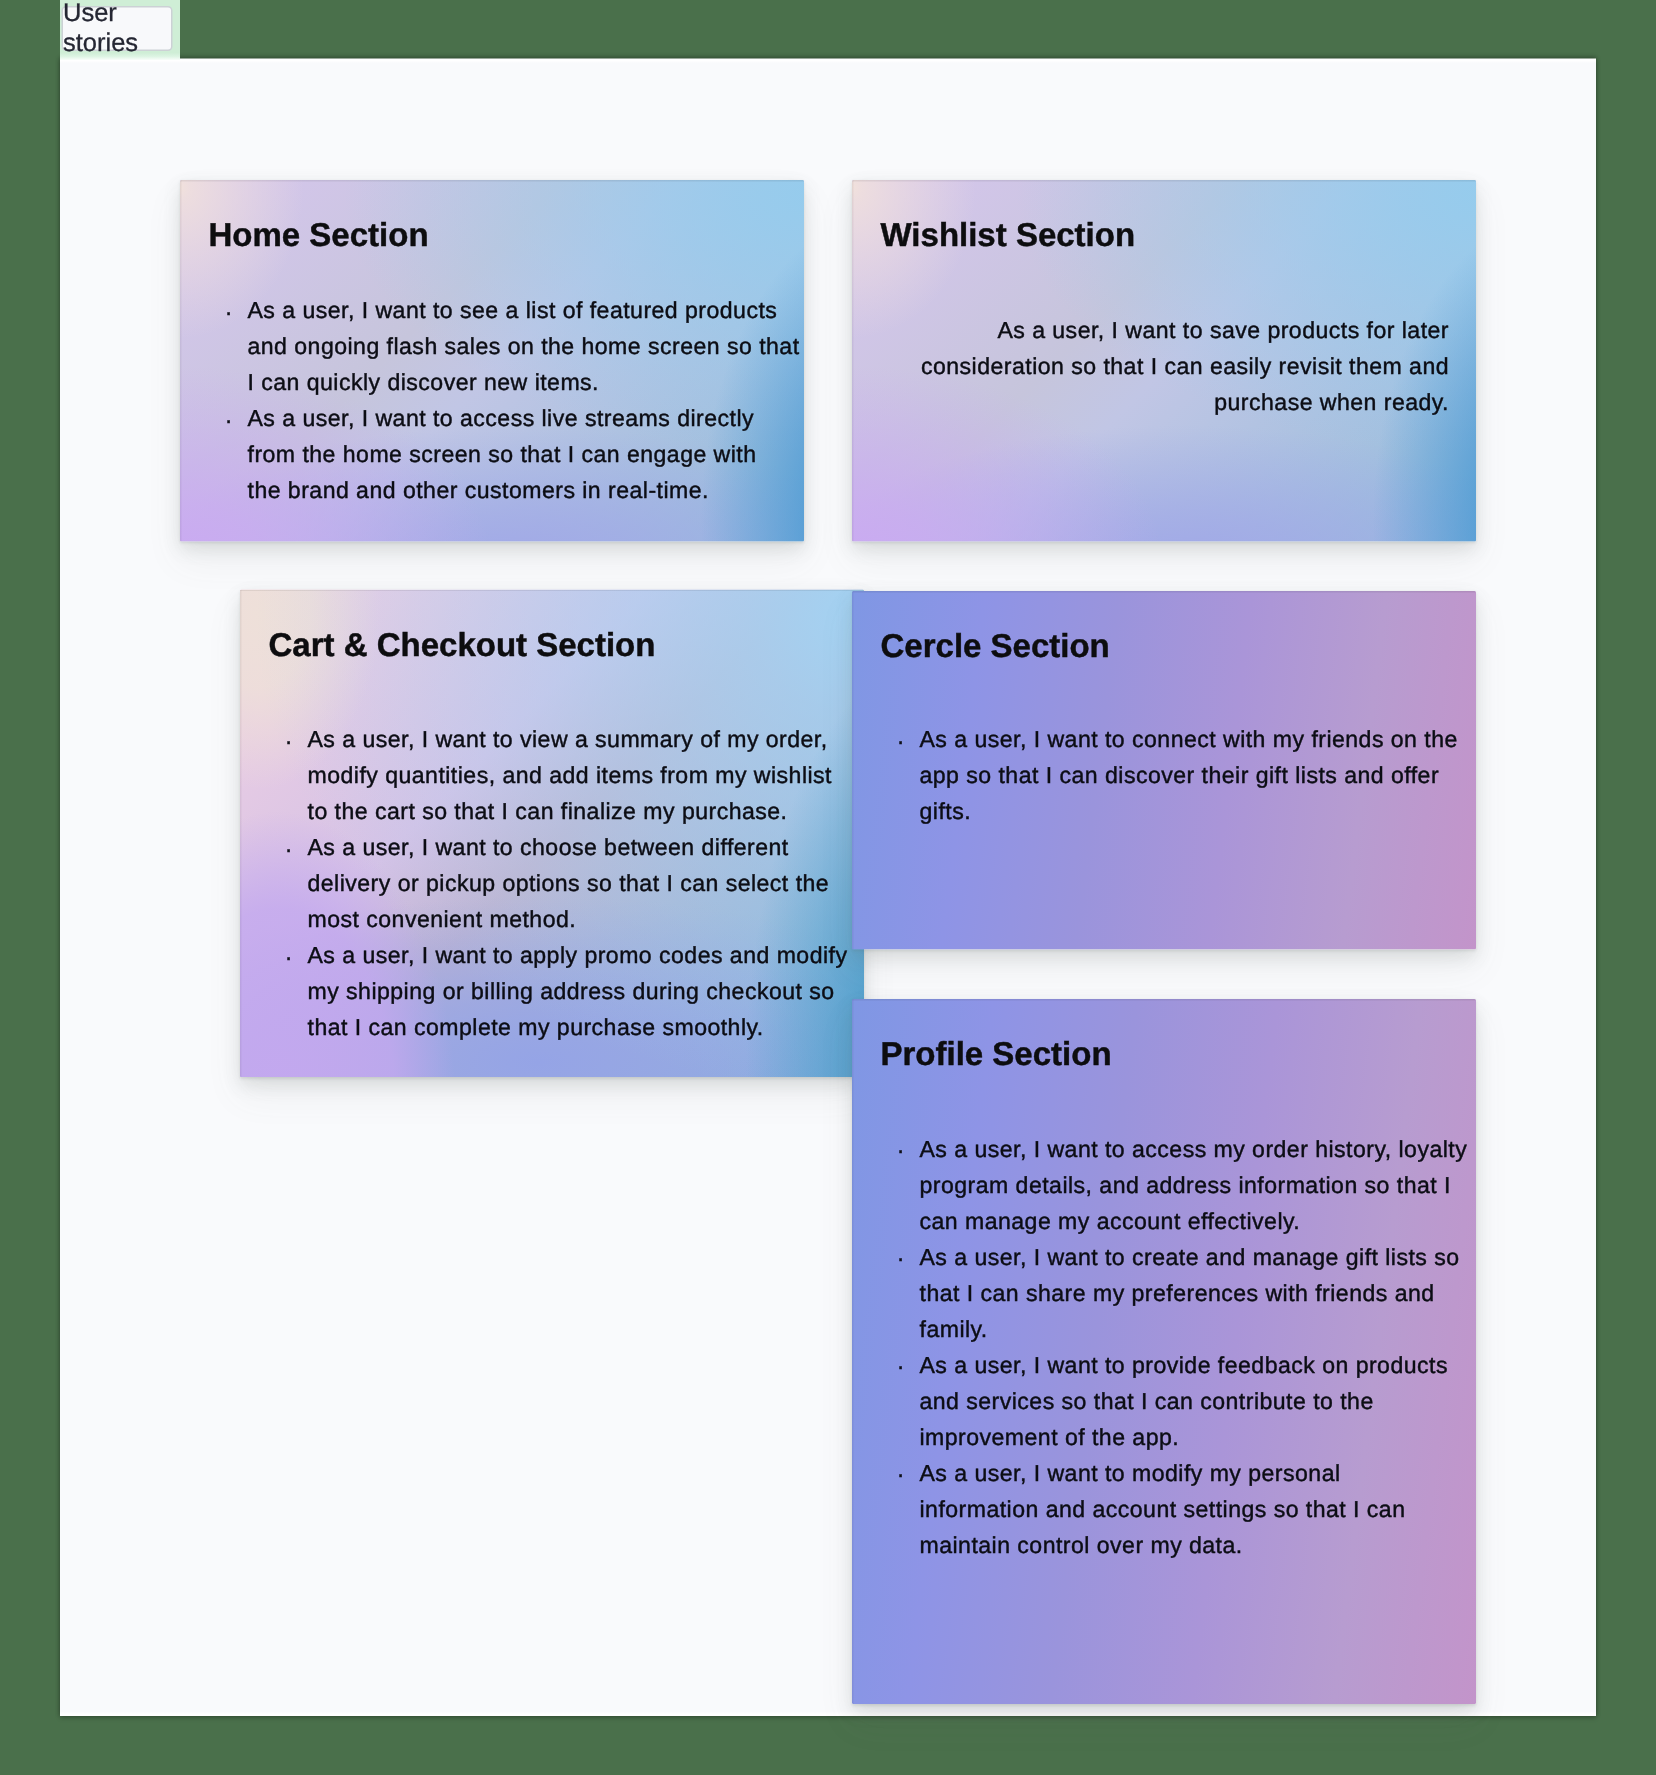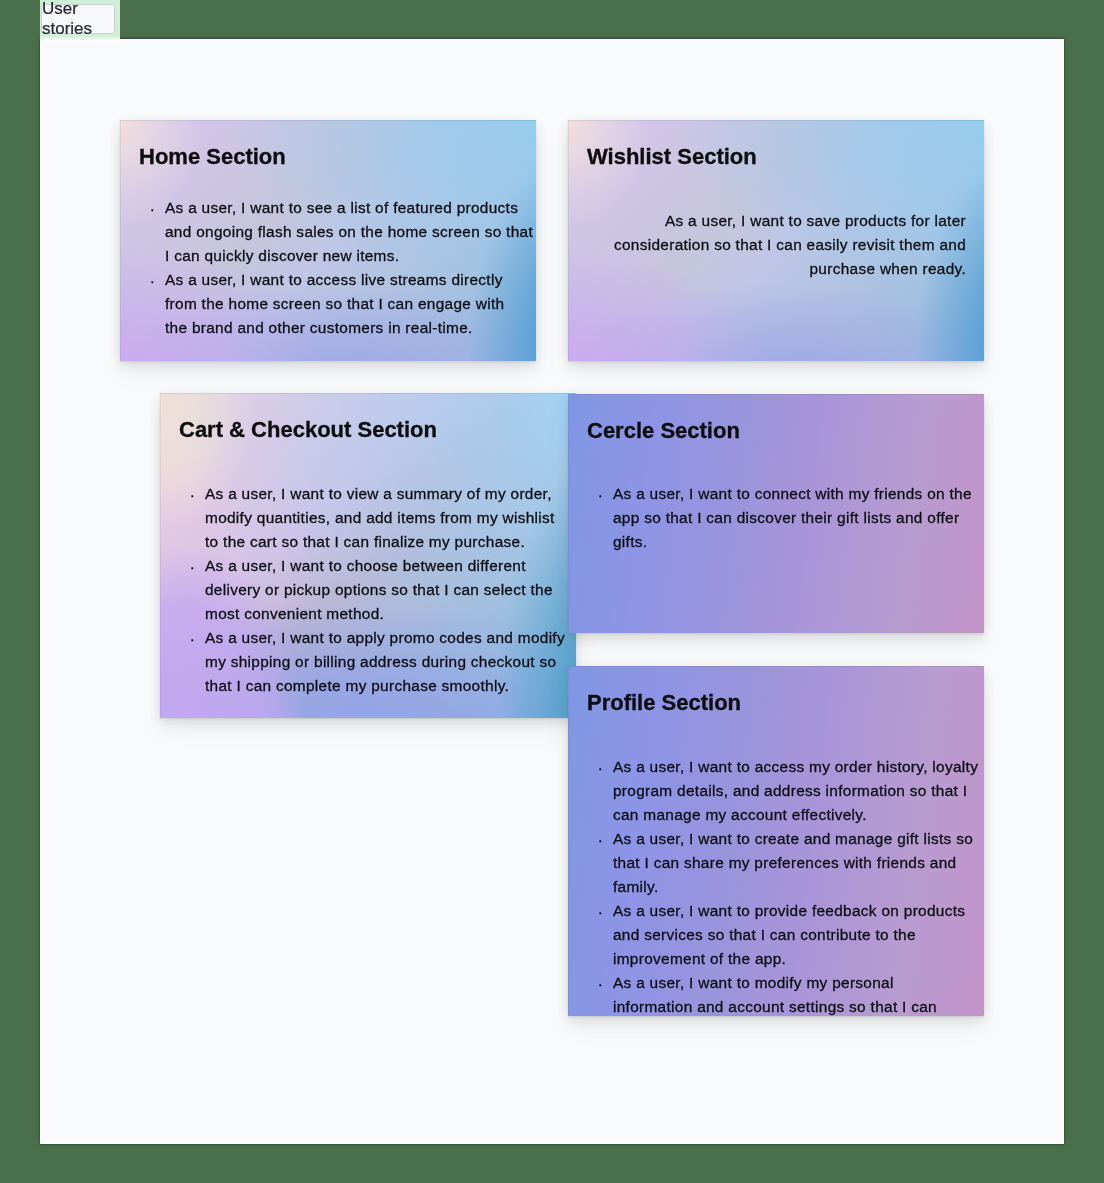--- a/index.html
+++ b/index.html
@@ -39,21 +39,21 @@
   }
   ul.stories li .bul{position:absolute;left:-1.2px;top:1.2px;}
   ul.stories li .txt{white-space:pre;display:block;}
   ul.stories.nobullet li{padding-left:0;text-align:right;}
 
   
   #c0{left:120px;top:120px;width:416px;height:241px;}
   #c1{left:568px;top:120px;width:416px;height:241px;}
   #c2{left:120px;top:393px;width:416px;height:325px;margin-left:40px;}
   #c3{left:568px;top:394px;width:416px;height:239px;}
-  #c4{left:568px;top:666px;width:416px;height:350px;}
+  #c4{left:568px;top:666px;width:416px;height:470px;}
 
   .card h2{left:19px;top:26px;}
   .card .body{left:31px;right:18px;}
   #c0 .body{top:76.2px;}
   #c1 .body{top:88.6px;left:19.5px;}
   #c2 .body{top:88.7px;}
   #c3 .body{top:87.7px;}
   #c4 .body{top:88.7px;}
 
   

